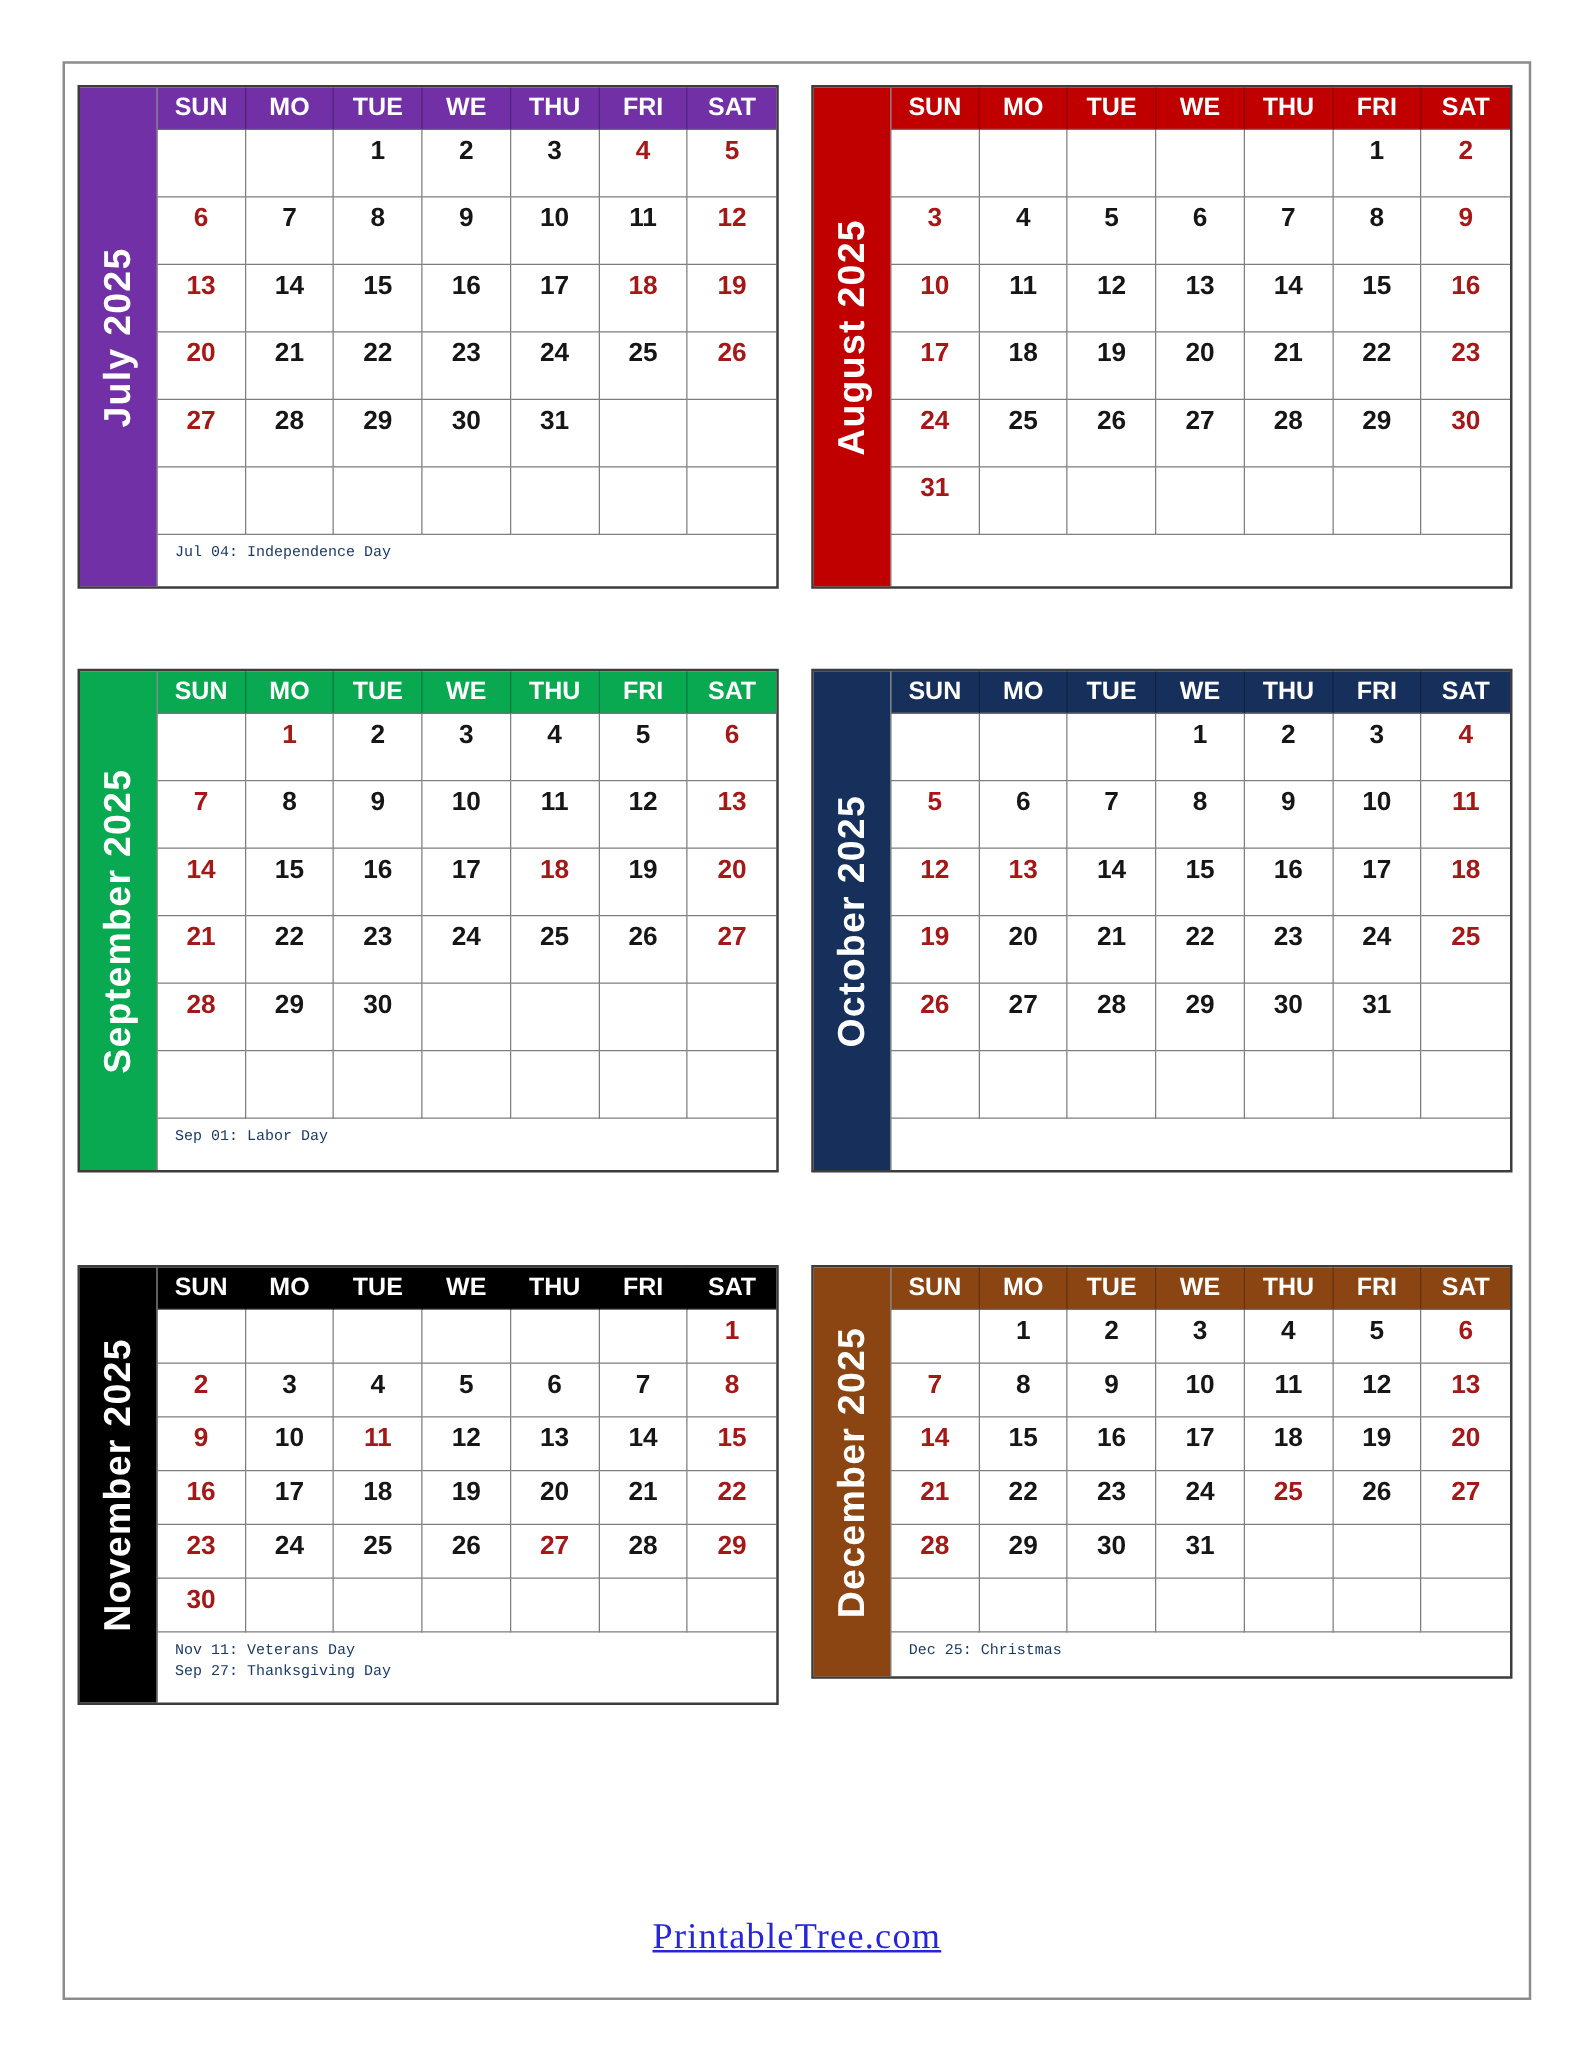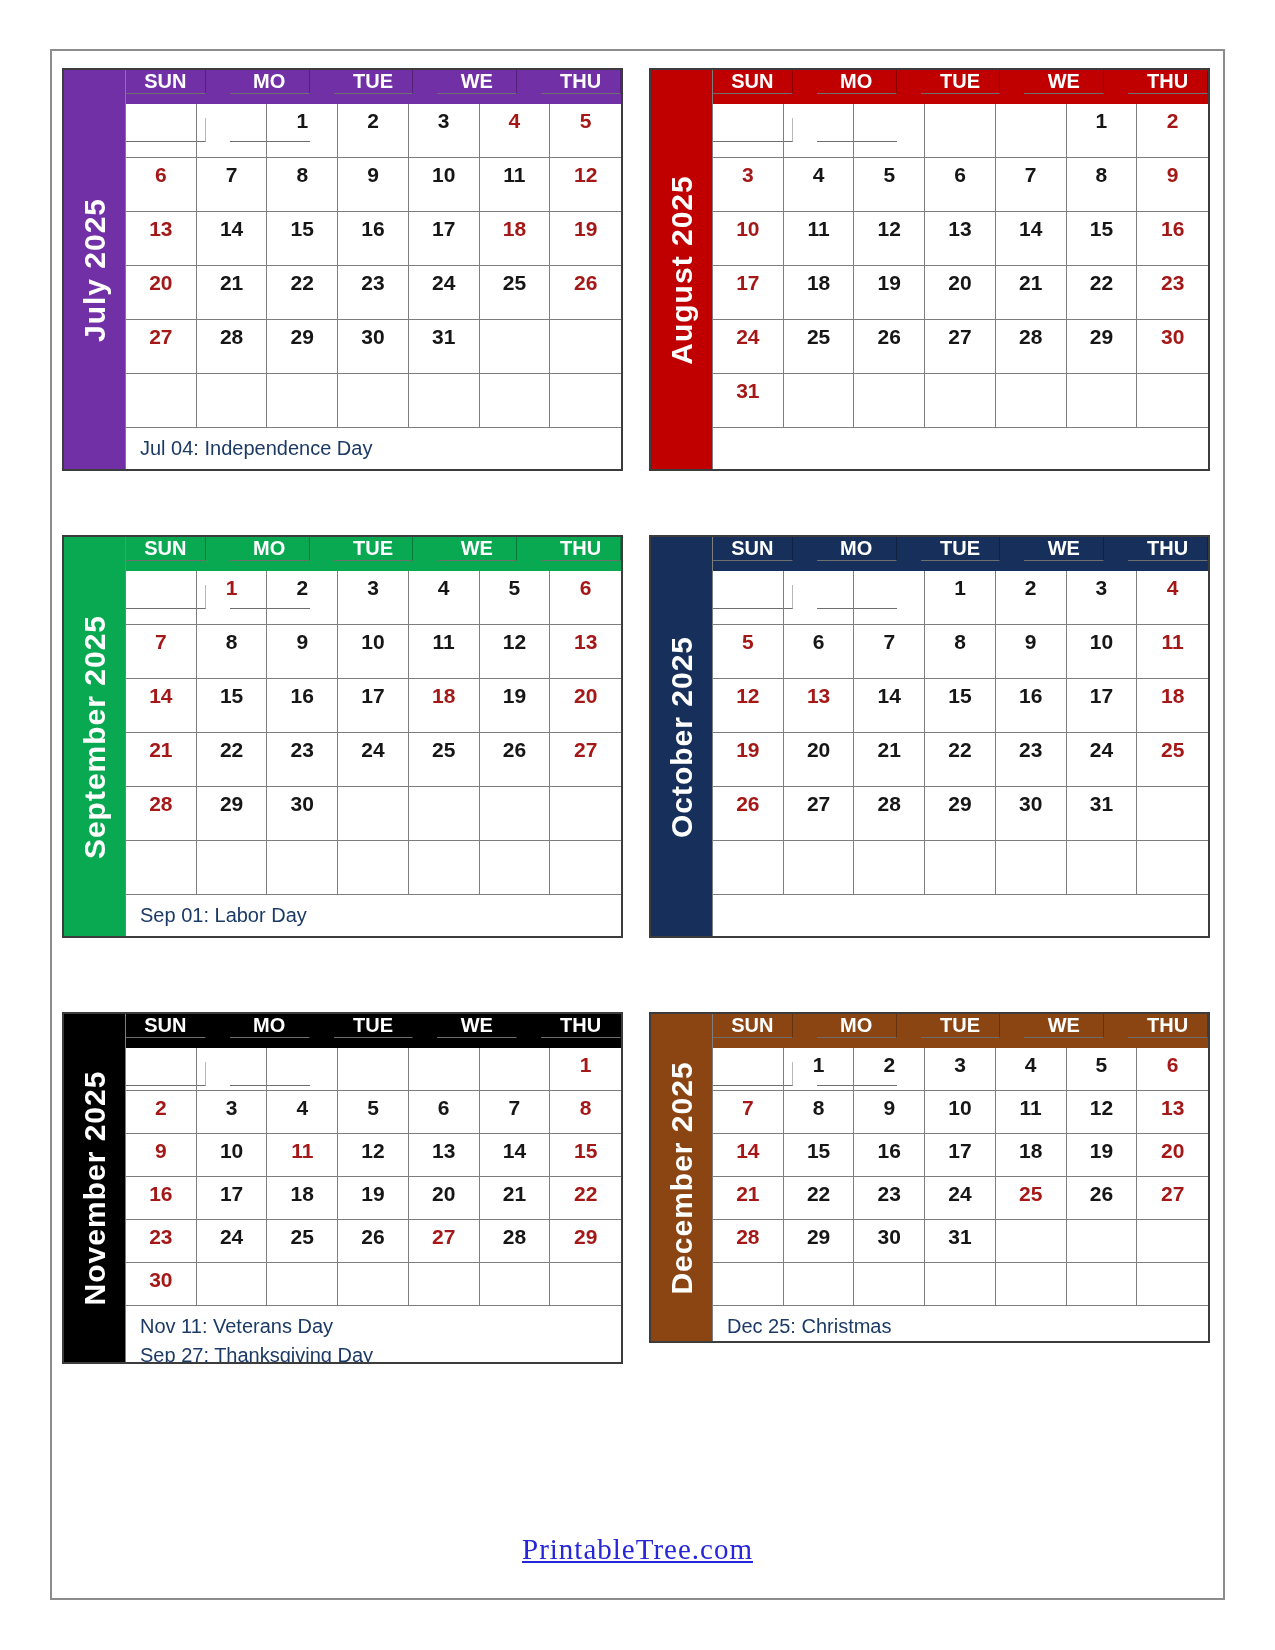--- a/index.html
+++ b/index.html
@@ -29,22 +29,22 @@
     position:relative;border-right:1px solid #7e7e7e;box-sizing:border-box;
   }
   .band-label{
     position:absolute;top:50%;left:50%;
     transform:translate(-50%,-50%) rotate(180deg);
     writing-mode:vertical-rl;white-space:nowrap;
     color:#ffffff;font-weight:bold;font-size:30px;letter-spacing:1px;
   }
   .days{flex:1;display:flex;flex-direction:column;min-width:0;}
   .dow-row{
-    display:grid;grid-template-columns:repeat(5,1fr);
-    height:34px;flex:0 0 34px;background:var(--band,#555);gap:24px;
+    display:grid;grid-template-columns:repeat(7,1fr);
+    height:34px;flex:0 0 34px;background:var(--band,#555);
   }
   .dow-cell{
     display:flex;align-items:center;justify-content:center;
     color:#ffffff;font-weight:bold;font-size:20px;
     border-right:1px solid rgba(0,0,0,0.28);
     border-bottom:1px solid #6e6e6e;box-sizing:border-box;
   }
   .dow-cell:last-child{border-right:none;}
   .week-row{
     display:grid;grid-template-columns:repeat(7,1fr);
@@ -52,21 +52,21 @@
   }
   .day-cell{
     border-right:1px solid #7e7e7e;border-bottom:1px solid #7e7e7e;
     box-sizing:border-box;text-align:center;padding-top:5px;
     font-weight:bold;font-size:21px;color:#161616;overflow:hidden;
   }
   .day-cell:last-child{border-right:none;}
   .day-cell.red{color:#a51818;}
   .notes{
     flex:1;padding:6px 8px 4px 14px;color:#1c3a66;
-    font-size:20px;line-height:1.45;overflow:hidden;
+    font-size:12px;line-height:1.45;overflow:hidden;font-family:Liberation Mono, monospace;
   }
   .note-line{white-space:nowrap;}
 
   .footer{position:absolute;left:0;right:0;top:1482px;text-align:center;font-family:Liberation Serif, serif;}
   .site-link{
     color:#2626d8;font-size:29px;text-decoration:underline;
     letter-spacing:1px;cursor:pointer;
   }
 </style>
 </head>

